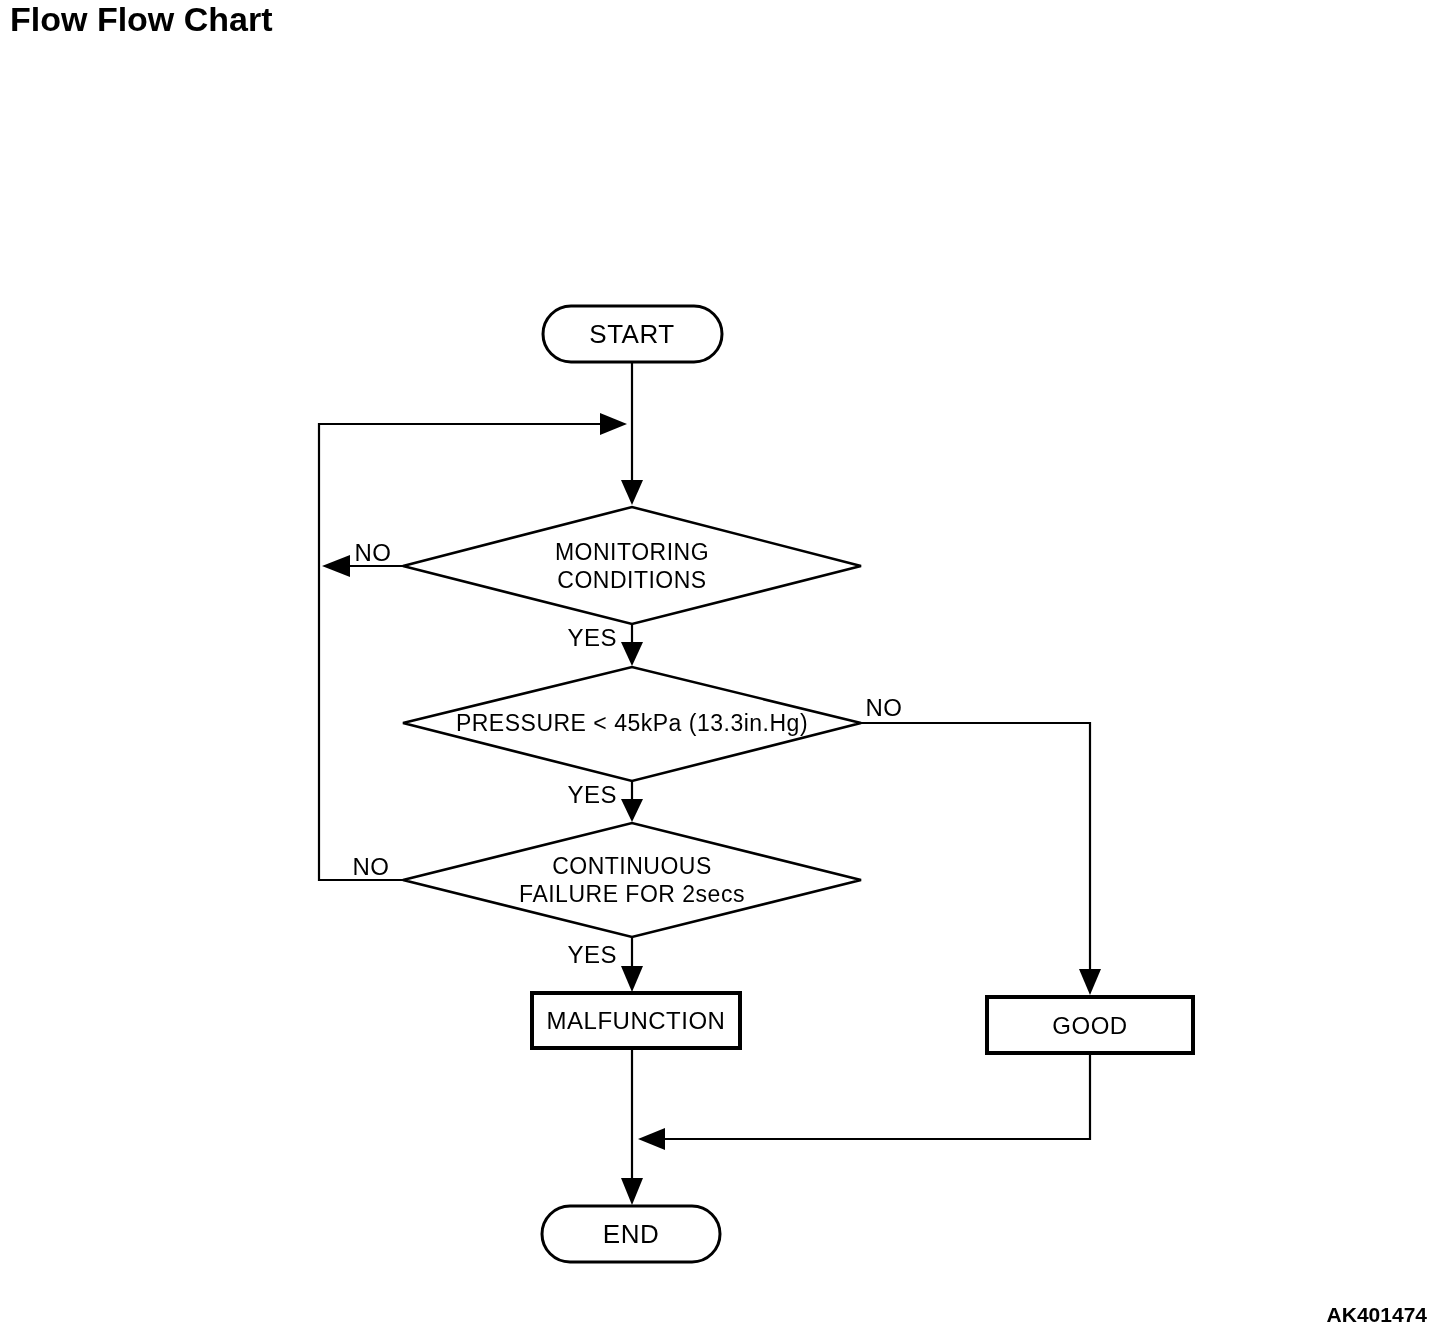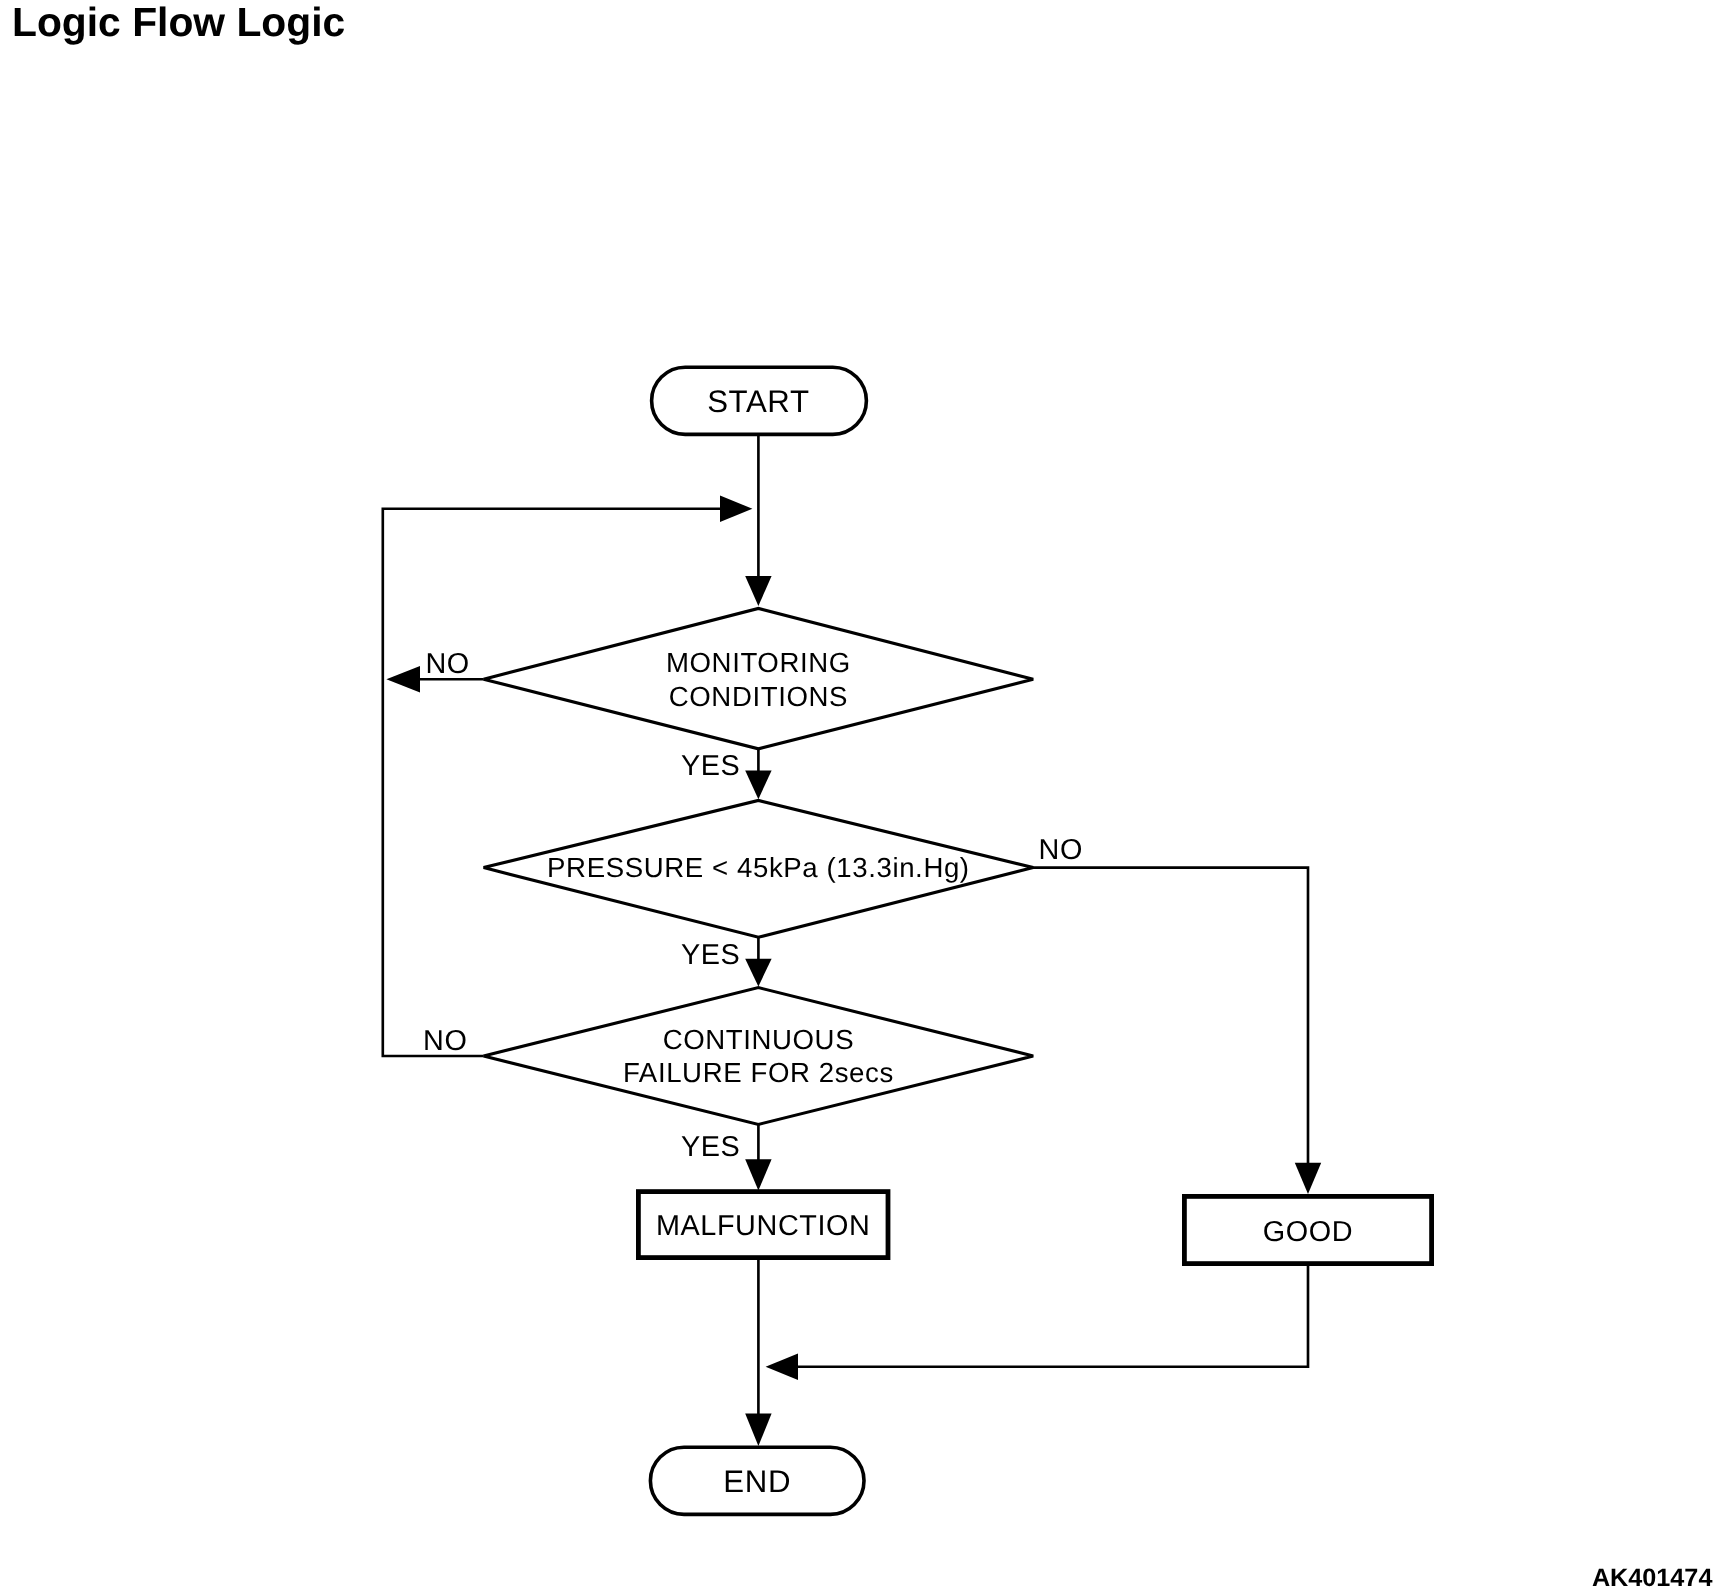--- a/index.html
+++ b/index.html
@@ -59,21 +59,21 @@
   svg.flowchart .figure-code {
     font-size: 21px;
     font-weight: bold;
     text-anchor: end;
     letter-spacing: 0px;
   }
 </style>
 </head>
 <body>
 
-<h1 class="page-title">Logic Flow Logic</h1>
+<h1 class="page-title">Flow Flow Chart</h1>
 
 <svg class="flowchart" width="1440" height="1328" viewBox="0 0 1440 1328" xmlns="http://www.w3.org/2000/svg">
 
   <path class="edge" d="M632,362 V482"></path>
   <polygon class="arrowhead" points="621,480 643,480 632,505"></polygon>
 
   <path class="edge" d="M403,880 H319 V424 H601"></path>
   <polygon class="arrowhead" points="600,413 600,435 627,424"></polygon>
 
   <path class="edge" d="M403,566 H348"></path>

